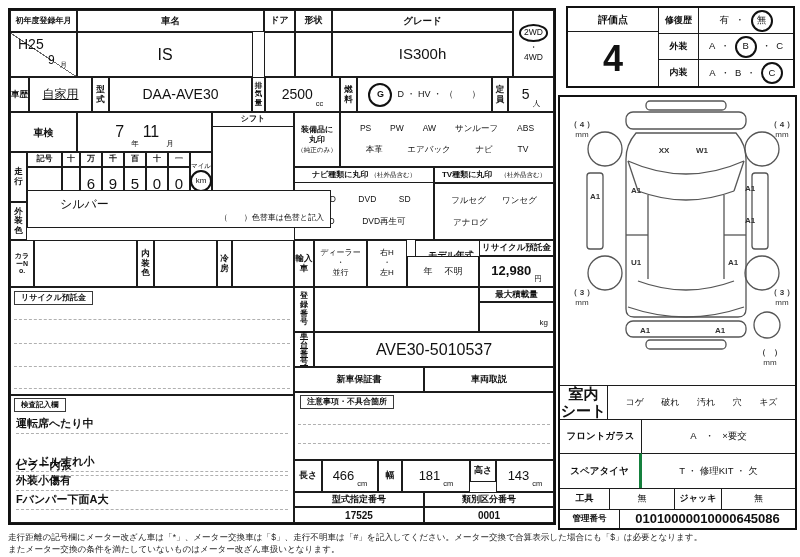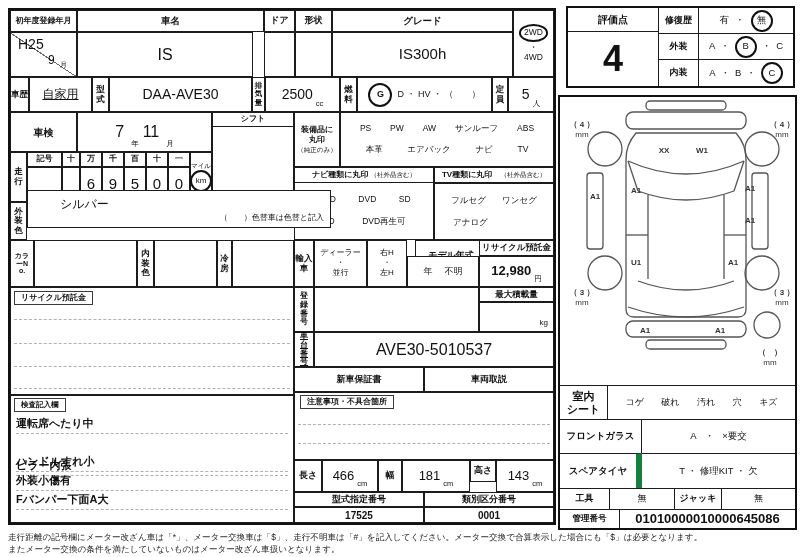--- a/index.html
+++ b/index.html
@@ -322,41 +322,41 @@
       <text x="190" y="94">A1</text>
       <text x="190" y="126">A1</text>
       <text x="76" y="168">U1</text>
       <text x="173" y="168">A1</text>
       <text x="85" y="236">A1</text>
       <text x="160" y="236">A1</text>
     </g>
   </svg>
 
   <div class="cell" style="left:0;top:288px;width:48px;height:34px;border:none;border-top:1px solid #1c1c1c;border-right:1px solid #1c1c1c;">
-    <div class="stack lbl" style="font-size:11px;justify-content:space-between;">
+    <div class="stack lbl" style="font-size:15px;justify-content:space-between;">
       <span>室内</span>
       <span>シート</span>
     </div>
   </div>
   <div class="cell" style="left:48px;top:288px;width:187px;height:34px;justify-content:space-evenly;font-size:9px;border:none;border-top:1px solid #1c1c1c;">
     <span>コゲ</span>
     <span>破れ</span>
     <span>汚れ</span>
     <span>穴</span>
     <span>キズ</span>
   </div>
 
   <div class="cell lbl" style="left:0;top:322px;width:82px;height:34px;font-size:9.5px;border:none;border-top:1px solid #1c1c1c;border-right:1px solid #1c1c1c;">フロントガラス</div>
   <div class="cell" style="left:82px;top:322px;width:153px;height:34px;gap:8px;font-size:9.5px;border:none;border-top:1px solid #1c1c1c;">
     <span>A</span>
     <span>・</span>
     <span>×要交</span>
   </div>
 
-  <div class="cell lbl" style="left:0;top:356px;width:82px;height:35px;font-size:9.5px;border:none;border-top:1px solid #1c1c1c;border-right:6px solid #15803d;">スペアタイヤ</div>
+  <div class="cell lbl" style="left:0;top:356px;width:82px;height:35px;font-size:9.5px;border:none;border-top:1px solid #1c1c1c;border-right:3px solid #15803d;">スペアタイヤ</div>
   <div class="cell" style="left:82px;top:356px;width:153px;height:35px;font-size:9.5px;border:none;border-top:1px solid #1c1c1c;">T ・ 修理KIT ・ 欠</div>
 
   <div class="cell lbl" style="left:0;top:391px;width:50px;height:21px;font-size:9px;border:none;border-top:1px solid #1c1c1c;border-right:1px solid #1c1c1c;">工具</div>
   <div class="cell" style="left:50px;top:391px;width:65px;height:21px;font-size:9px;border:none;border-top:1px solid #1c1c1c;border-right:1px solid #1c1c1c;">無</div>
   <div class="cell lbl" style="left:115px;top:391px;width:47px;height:21px;font-size:9px;border:none;border-top:1px solid #1c1c1c;border-right:1px solid #1c1c1c;">ジャッキ</div>
   <div class="cell" style="left:162px;top:391px;width:73px;height:21px;font-size:9px;border:none;border-top:1px solid #1c1c1c;">無</div>
 
   <div class="cell lbl" style="left:0;top:412px;width:60px;height:19px;font-size:8.5px;border:none;border-top:1px solid #1c1c1c;border-right:1px solid #1c1c1c;">管理番号</div>
   <div class="cell" style="left:60px;top:412px;width:175px;height:19px;font-size:13px;font-weight:700;border:none;border-top:1px solid #1c1c1c;">01010000010000645086</div>
 </div>

